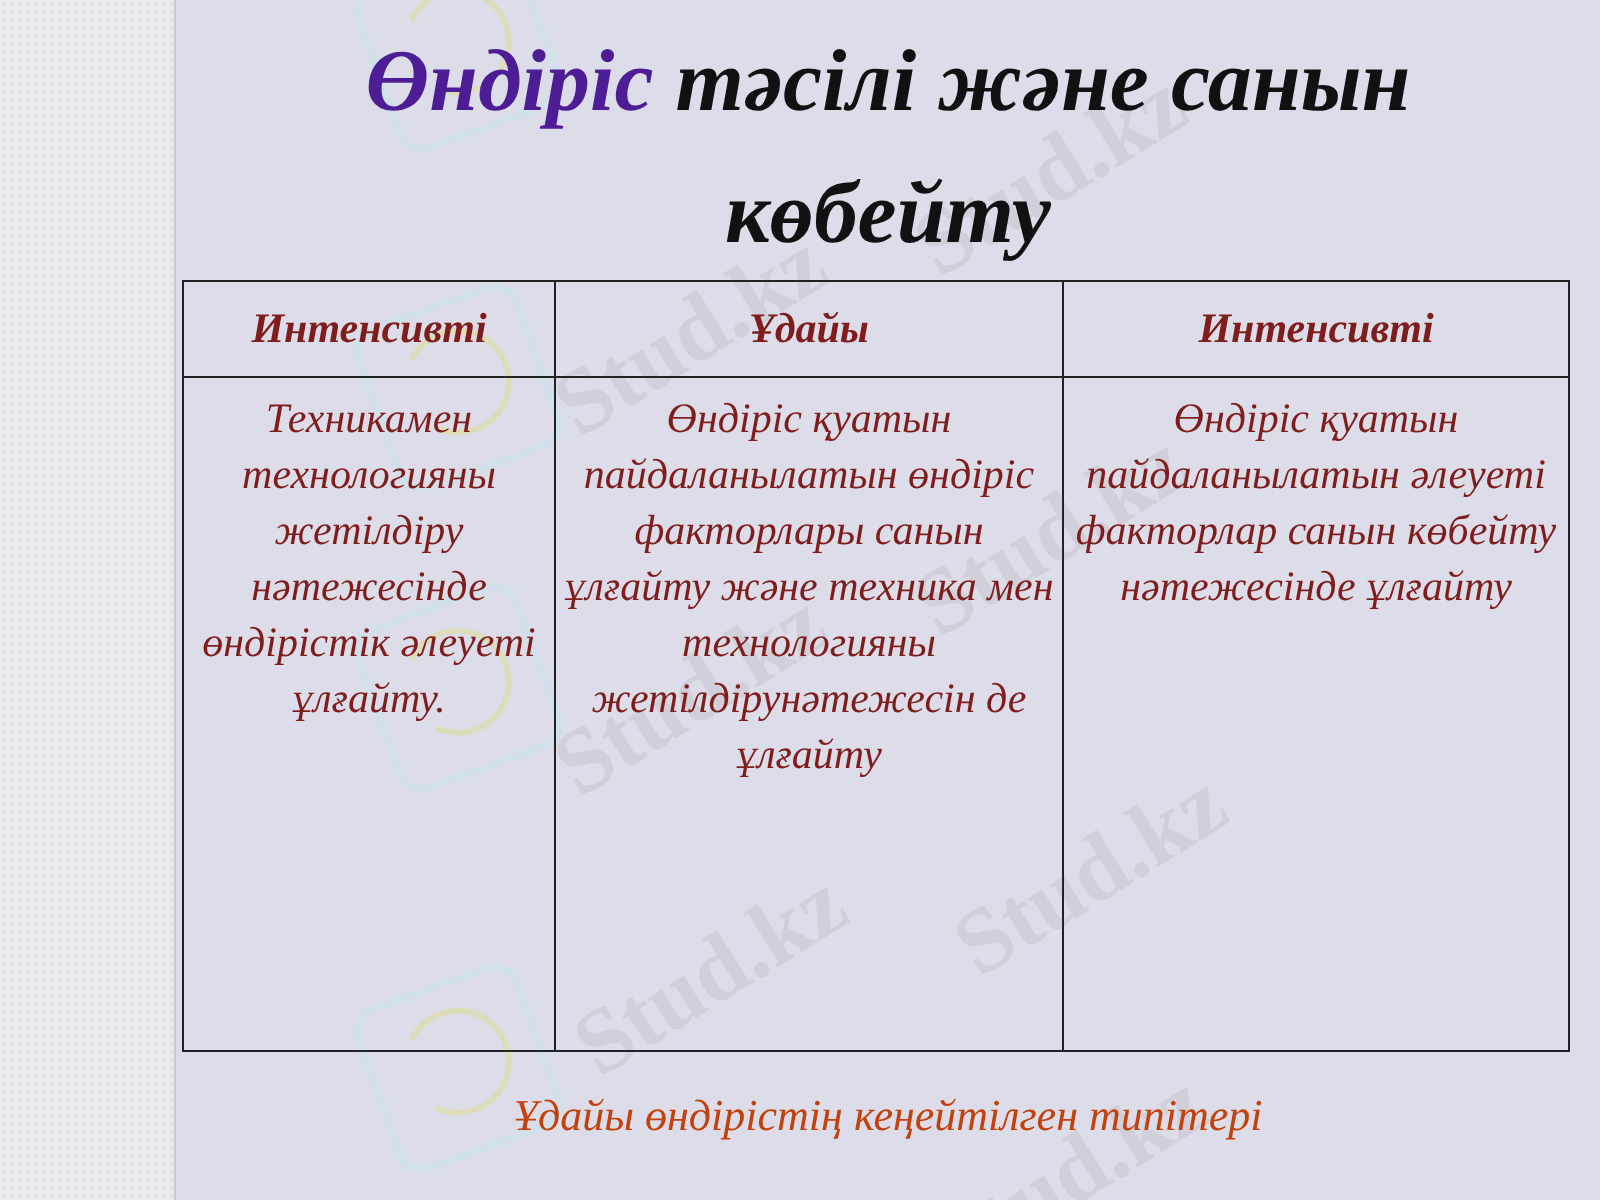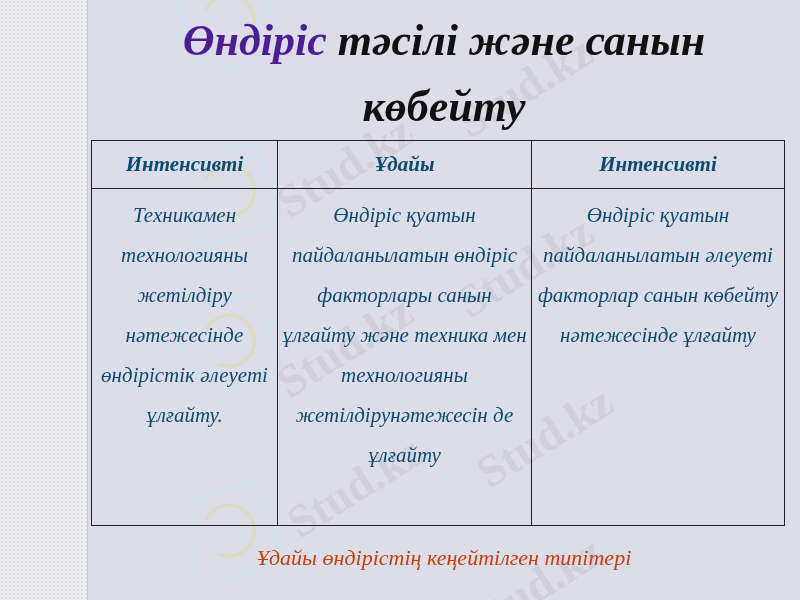--- a/index.html
+++ b/index.html
@@ -39,30 +39,30 @@
   .title {
     position:absolute; left:88px; top:8px; width:712px; text-align:center;
     font-family:"Liberation Serif", serif; font-style:italic; font-weight:bold;
     font-size:44px; line-height:66px; color:#111;
   }
   .title .l1 { display:block; }
   .title .first { color:#4c1d95; }
   table.grid {
     position:absolute; left:91px; top:140px; width:693px; height:386px;
     border-collapse:collapse; table-layout:fixed;
-    font-family:"Liberation Serif", serif; font-style:italic; color:#0c4a6e;
+    font-family:"Liberation Serif", serif; font-style:italic; color:#7f1d1d;
   }
   table.grid th, table.grid td {
     border:1.5px solid #222; text-align:center;
   }
   table.grid th {
     height:47px; font-size:21px; font-weight:bold; padding:0;
   }
   table.grid td {
-    vertical-align:top; font-size:21px; line-height:40px; padding:6px 2px 0 2px;
+    vertical-align:top; font-size:21px; line-height:28px; padding:6px 2px 0 2px;
   }
   .footer {
     position:absolute; left:88px; top:545px; width:712px; text-align:center;
     font-family:"Liberation Serif", serif; font-style:italic; font-size:22px; color:#c2410c;
   }
 </style>
 </head>
 <body>
 
 <div class="left-strip"></div>

